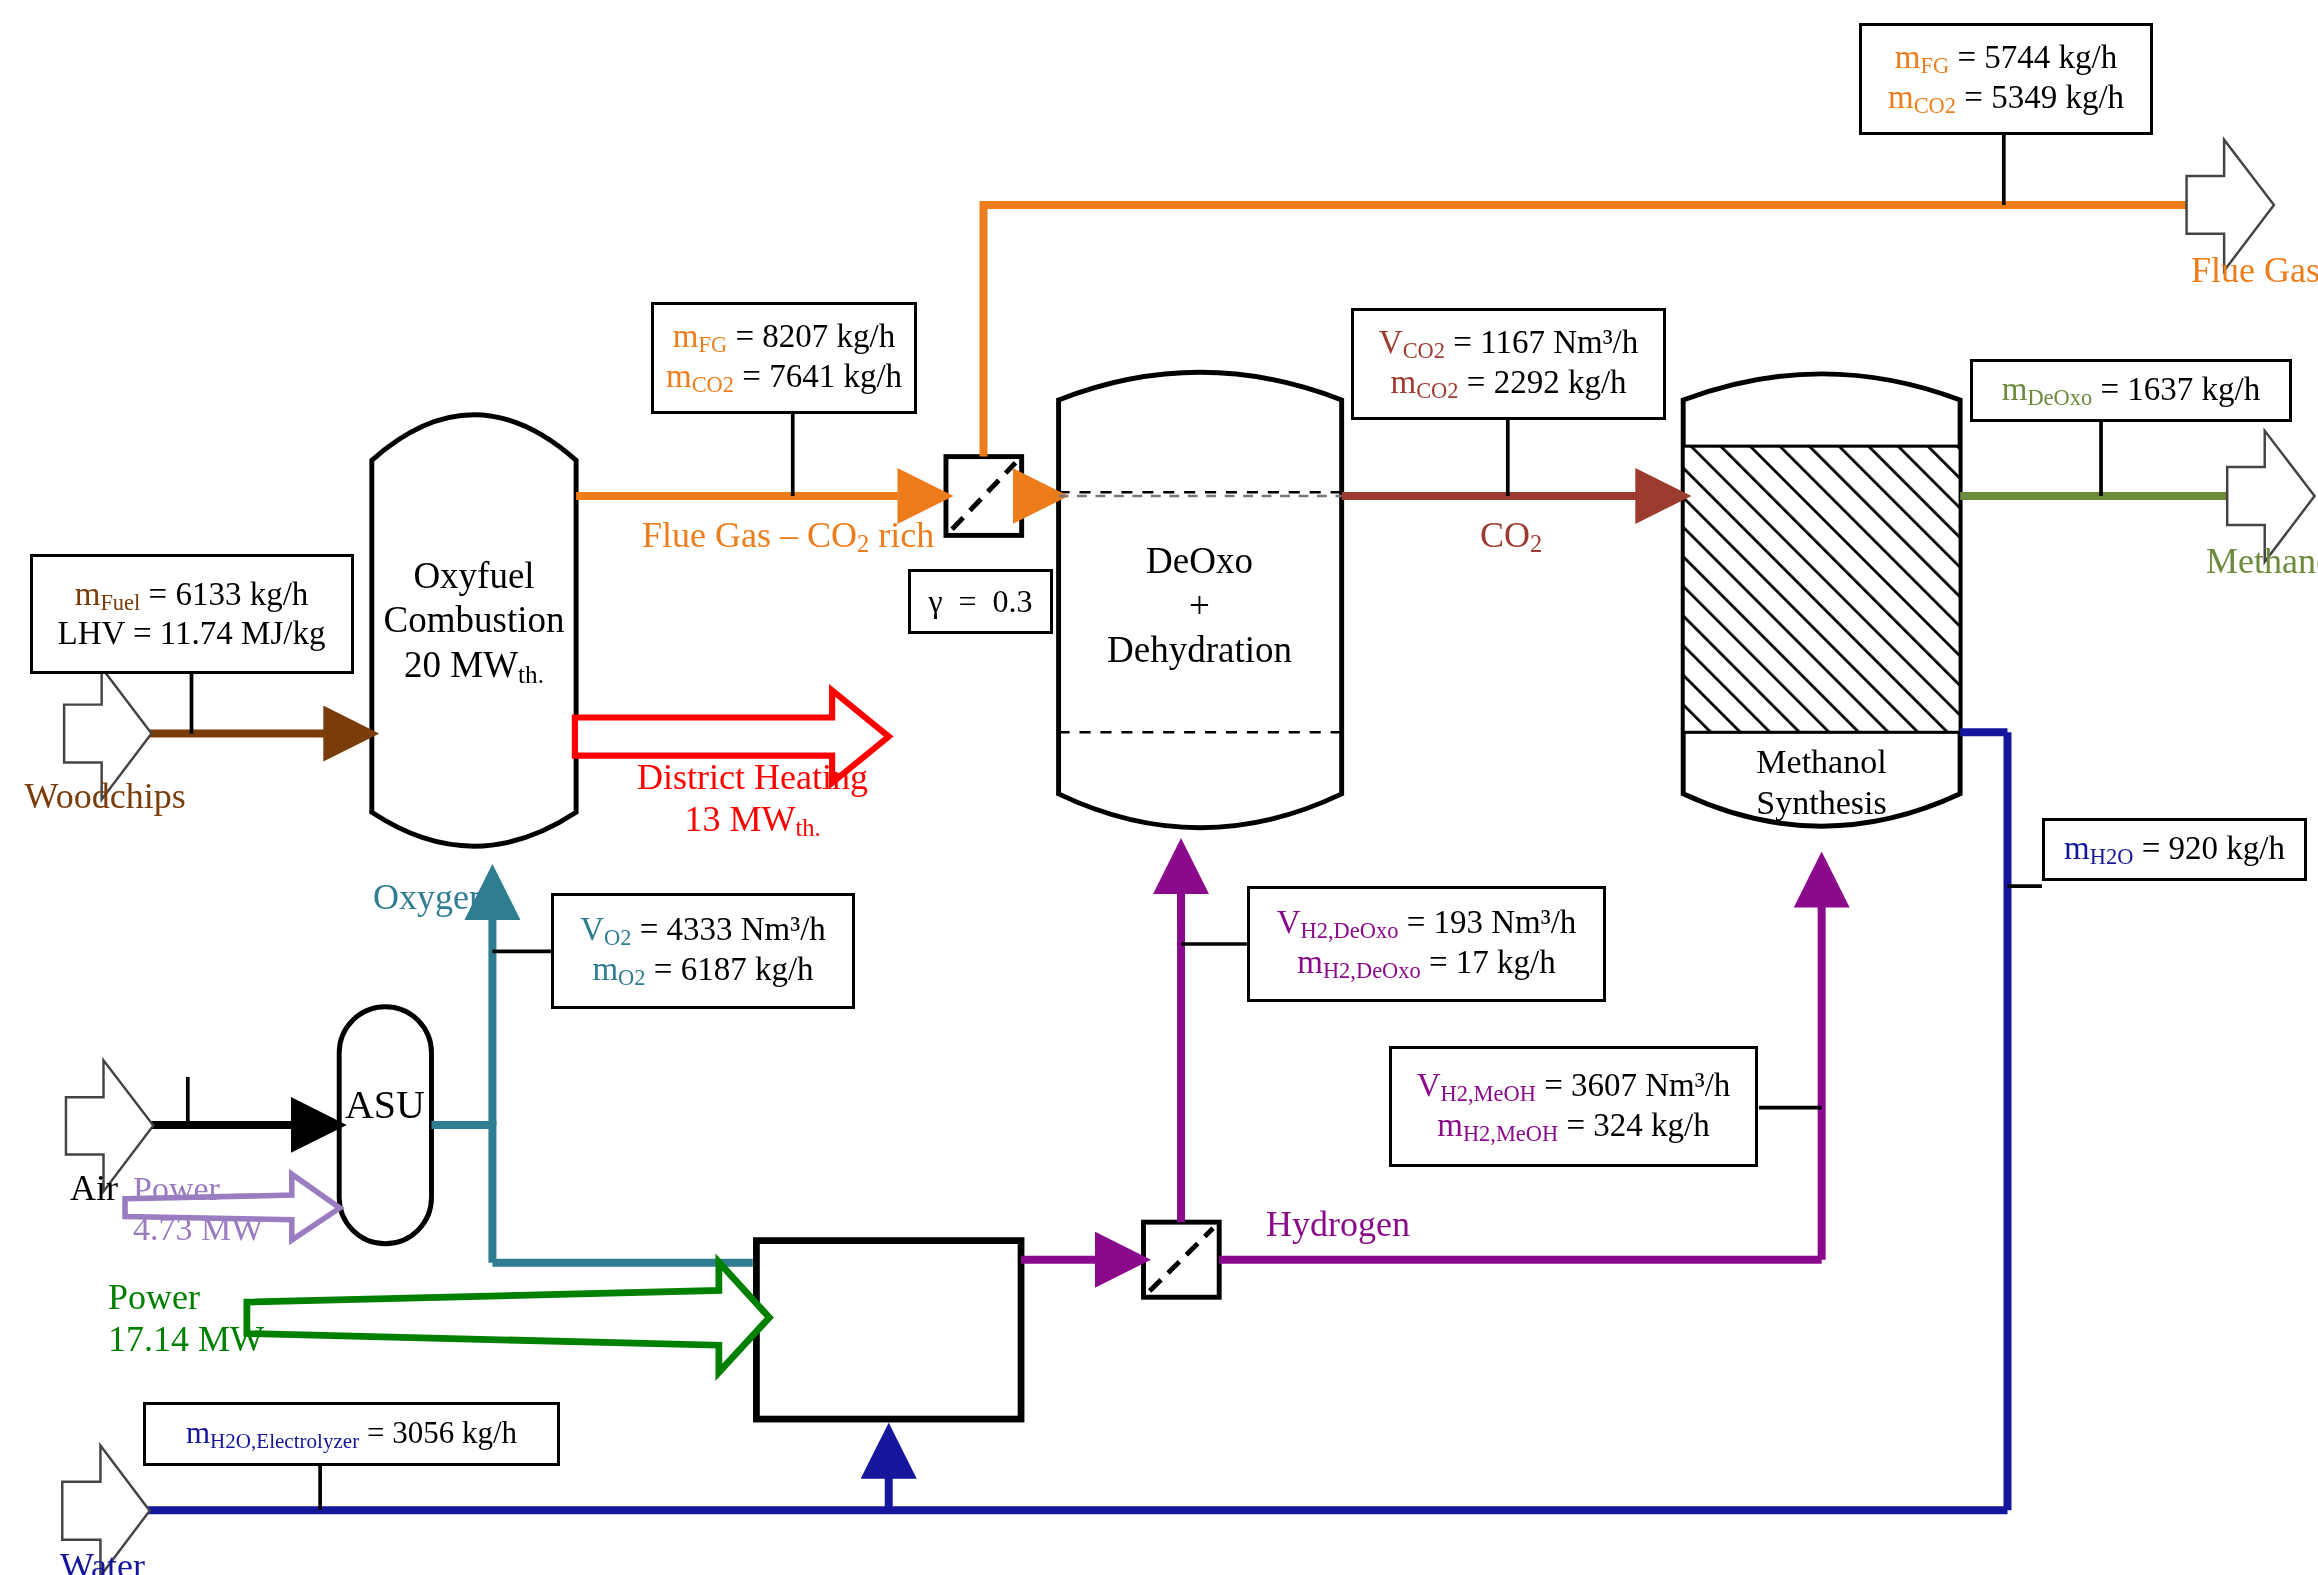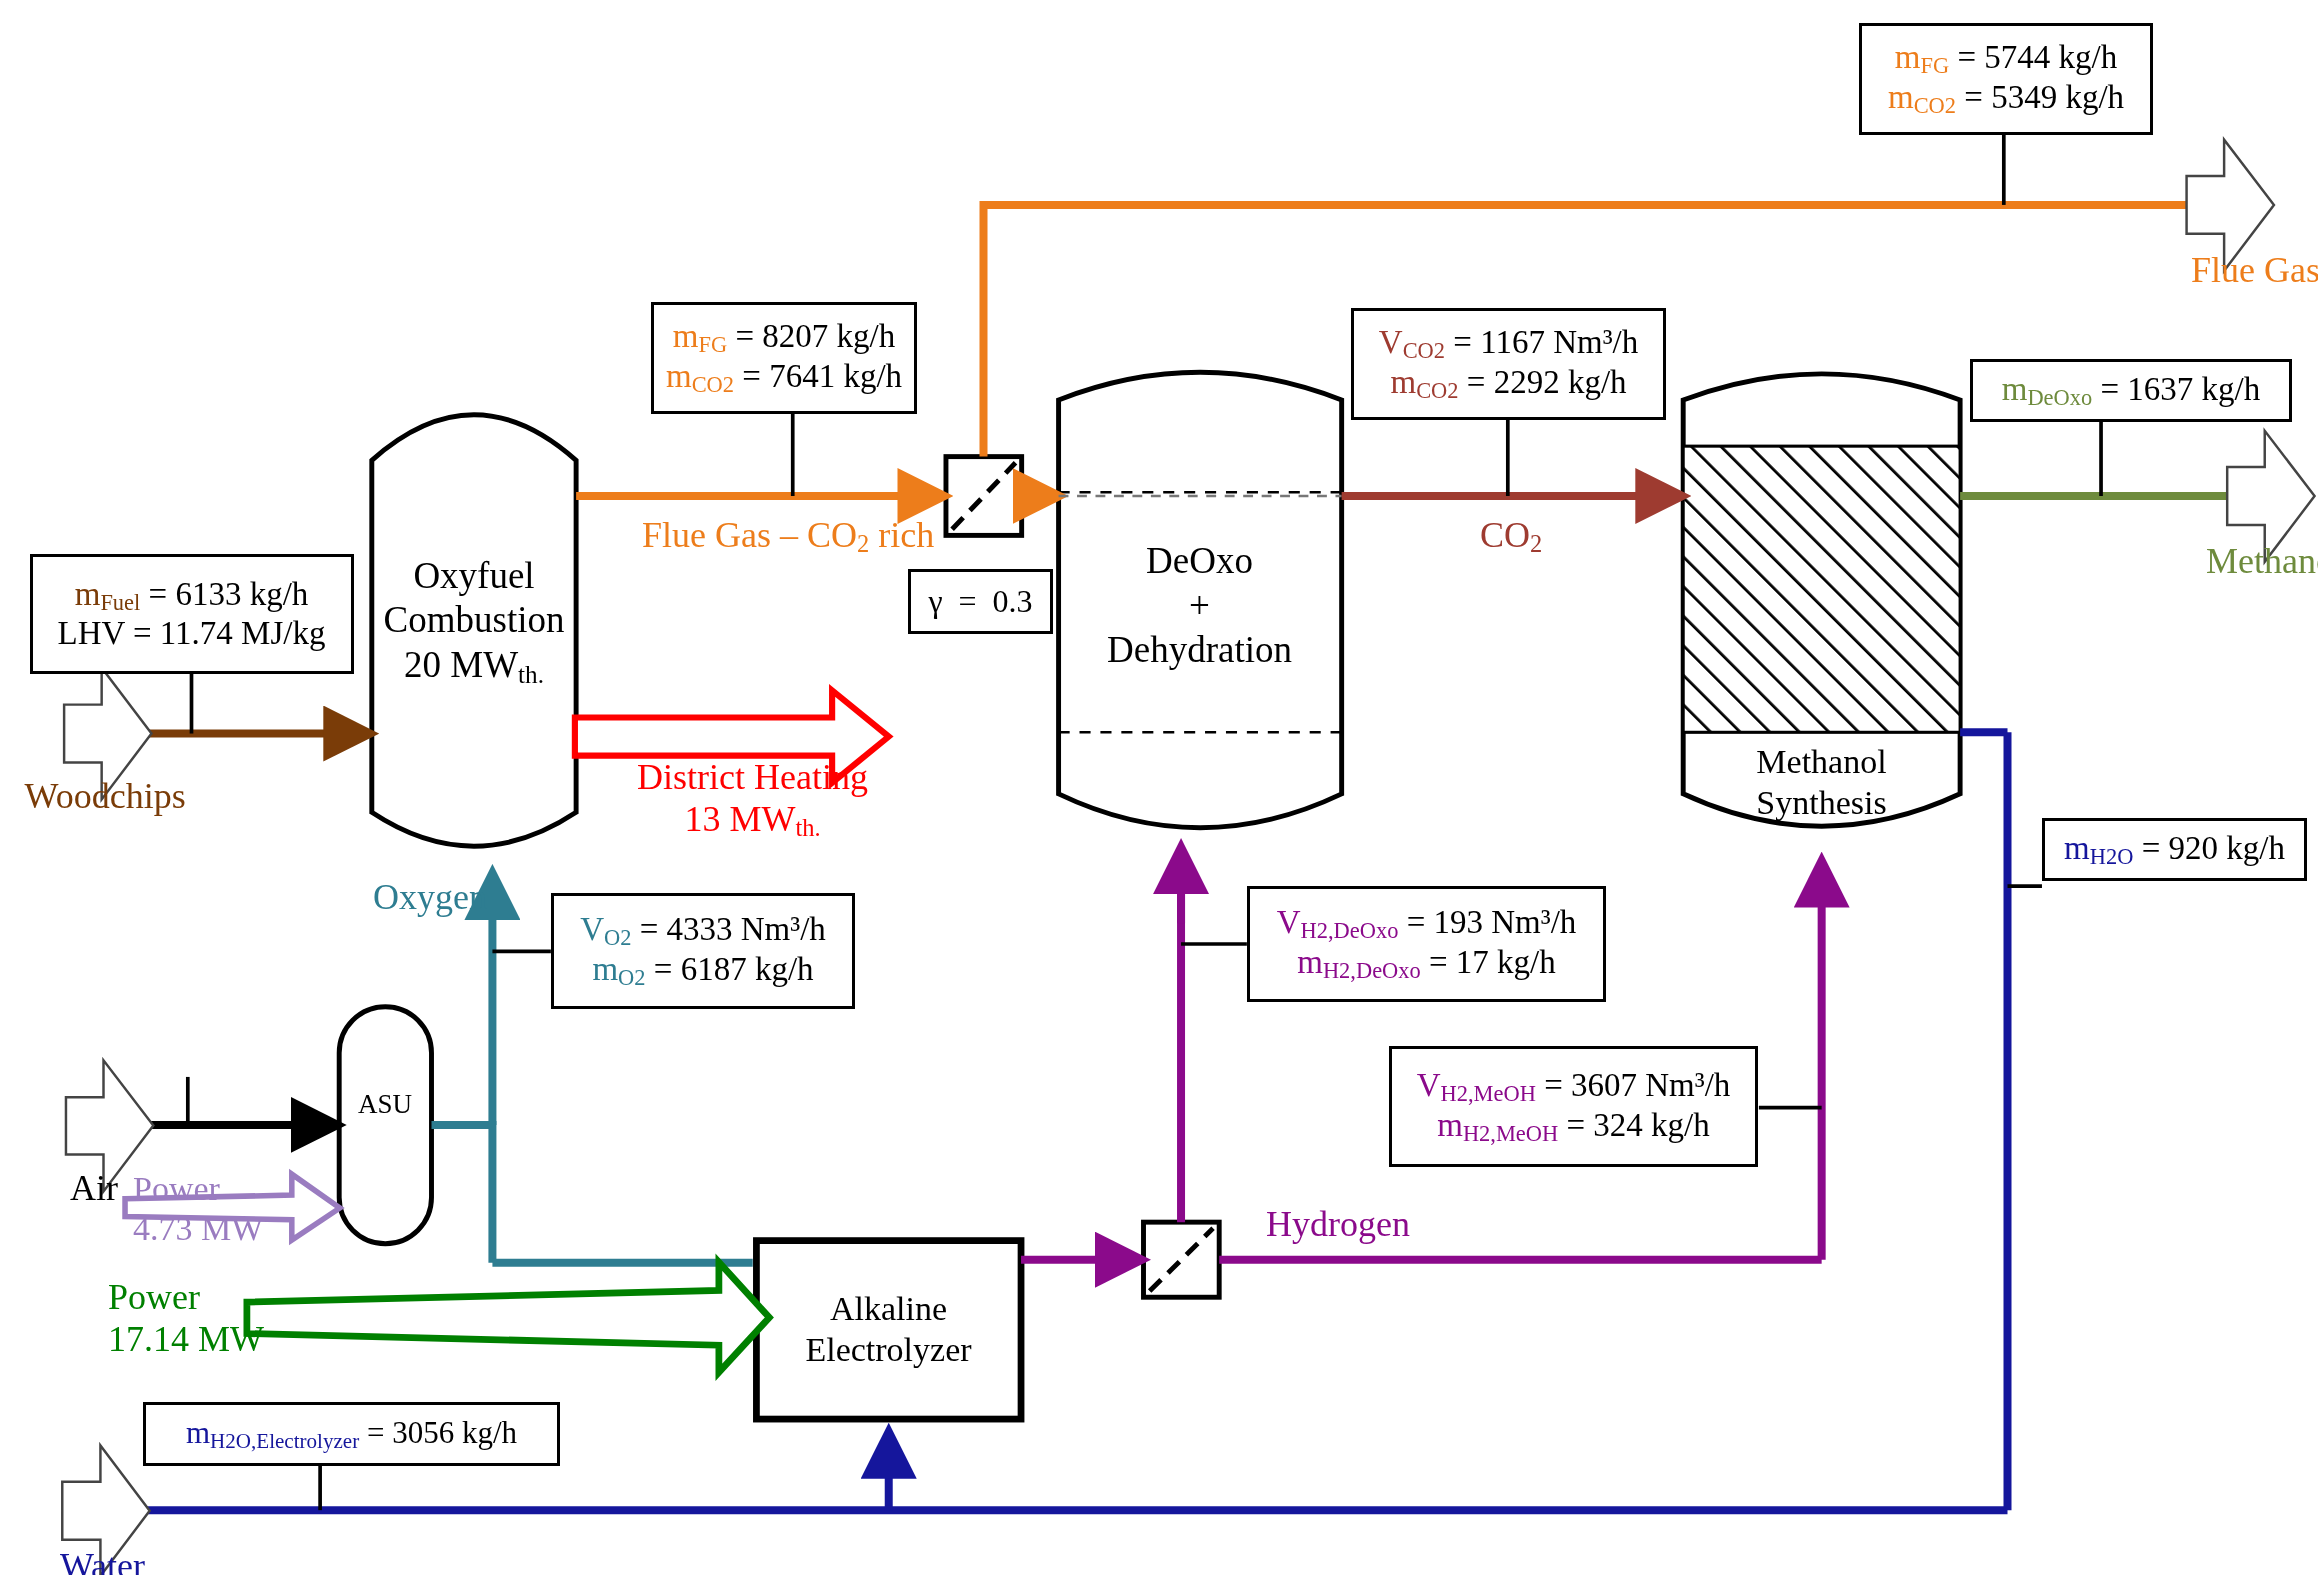--- a/index.html
+++ b/index.html
@@ -178,28 +178,24 @@
   <div>DeOxo</div>
   <div>+</div>
   <div>Dehydration</div>
 </div>
 
 <div class="unit" style="left:1683px;top:737px;width:277px;height:92px;font-size:34px;">
   <div>Methanol</div>
   <div>Synthesis</div>
 </div>
 
-<div class="unit" style="left:339px;top:1083px;width:92px;height:43px;font-size:27px;">
+<div class="unit" style="left:339px;top:1083px;width:92px;height:43px;font-size:40px;">
   <div>ASU</div>
 </div>
 
-<div class="unit" style="left:756px;top:1268px;width:265px;height:123px;font-size:34px;">
-  <div>Alkaline</div>
-  <div>Electrolyzer</div>
-</div>
 
 <div class="box" style="left:908px;top:569px;width:145px;height:65px;border-width:3.1px;">
   <div class="row" style="font-size:32px;">
     <span>γ</span>
     <span>&nbsp;</span><span>=</span>
     <span>&nbsp;</span><span>0.3</span>
   </div>
 </div>
 
 <div class="box" style="left:29.5px;top:554px;width:324px;height:120px;">

